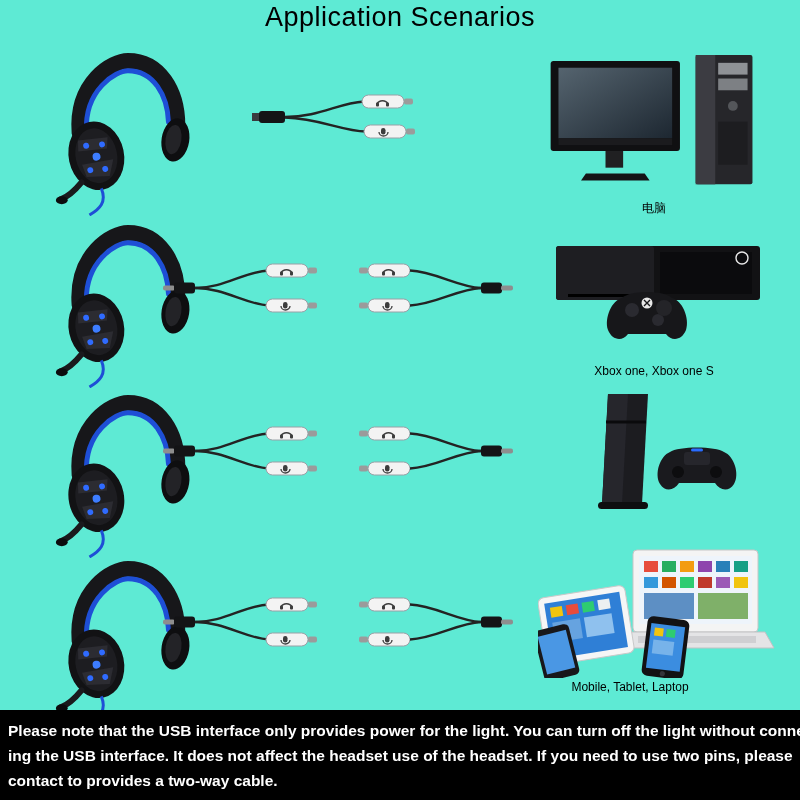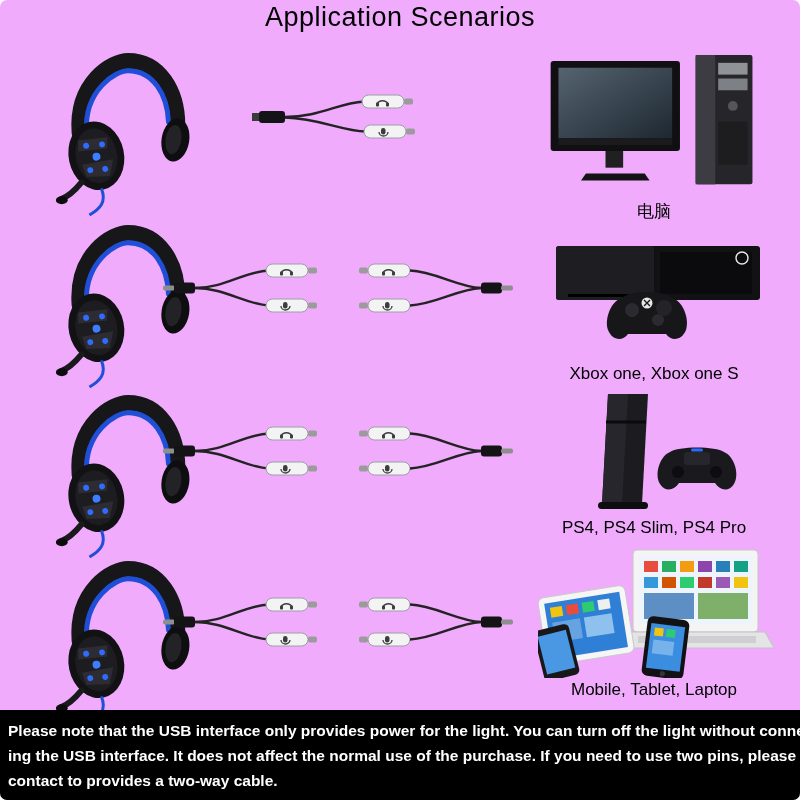--- a/index.html
+++ b/index.html
@@ -1,28 +1,28 @@
 <!DOCTYPE html>
 <html><head>
 <meta charset="utf-8">
 <style>
   html,body { margin:0; padding:0; background:#ffffff; }
   #page {
     position:relative; width:800px; height:800px; margin:0 auto;
-    background:#f0abfc; overflow:hidden;
-    font-family:"Liberation Sans", sans-serif; color:#000;border-radius:7px;
+    background:#5eead4; overflow:hidden;
+    font-family:"Liberation Sans", sans-serif; color:#000;
   }
   .abs { position:absolute; }
   .title {
     position:absolute; top:2px; left:0; width:800px;
     text-align:center; font-size:27px; font-weight:400; color:#000;
     letter-spacing:0.5px;
   }
   .device-label {
-    position:absolute; text-align:center; font-size:17px; color:#000;
+    position:absolute; text-align:center; font-size:12px; color:#000;
     font-weight:400; white-space:nowrap;
   }
   .footer {
     position:absolute; left:0; top:710px; width:800px; height:90px;
     background:#000; box-sizing:border-box; padding:8px 10px 0 8px;
   }
   .footer .line {
     color:#fff; font-size:15.5px; line-height:25px; font-weight:600;
     white-space:nowrap;
   }
@@ -186,21 +186,20 @@
       <rect x="42" y="110" width="50" height="7" rx="3.5" fill="#0e0e10"></rect>
       <g transform="translate(98,52)">
         <path d="M 16 8 C 24 2 62 2 70 8 C 80 12 86 30 80 40 C 75 48 66 47 61 39 L 25 39 C 20 47 11 48 6 40 C 0 30 6 12 16 8 Z" fill="#1a1a1e"></path>
         <rect x="30" y="8" width="26" height="13" rx="3" fill="#26262c"></rect>
         <rect x="37" y="4.5" width="12" height="3" rx="1.5" fill="#2a6cff"></rect>
         <circle cx="24" cy="28" r="6" fill="#0d0d0f"></circle>
         <circle cx="62" cy="28" r="6" fill="#0d0d0f"></circle>
       </g>
     </svg>
   </div>
-  <div class="device-label" style="left:540px; top:518px; width:228px;">PS4, PS4 Slim, PS4 Pro</div>
 
   <div class="abs" style="left:55px; top:556px; width:140px; height:168px;">
     <svg width="140" height="168" viewBox="0 0 140 170">
         <use href="#sym-headset"></use>
       </svg>
   </div>
   <div class="abs" style="left:162px; top:596px; width:352px; height:52px;">
     <svg width="352" height="52" viewBox="0 0 350 52">
         <use href="#sym-dualsplit"></use>
       </svg>
@@ -244,21 +243,21 @@
         <rect x="126" y="81" width="9" height="8" fill="#2ecc71"></rect>
         <rect x="114" y="93" width="21" height="14" fill="#77b3ea"></rect>
         <circle cx="127" cy="126" r="2.6" fill="#34343a"></circle>
       </g>
       <g transform="rotate(-14 22 110)">
         <rect x="2" y="78" width="36" height="52" rx="5" fill="#18181b"></rect>
         <rect x="5.5" y="84" width="29" height="39" fill="#4a97e4"></rect>
       </g>
     </svg>
   </div>
-  <div class="device-label" style="left:540px; top:680px; width:228px;">Mobile, Tablet, Laptop</div>
+  <div class="device-label" style="left:516px; top:680px; width:228px;">Mobile, Tablet, Laptop</div>
 
   <div class="footer">
     <div class="line">Please note that the USB interface only provides power for the light. You can turn off the light without connect-</div>
-    <div class="line">ing the USB interface. It does not affect the normal use of the purchase. If you need to use two pins, please</div>
+    <div class="line">ing the USB interface. It does not affect the headset use of the headset. If you need to use two pins, please</div>
     <div class="line">contact to provides a two-way cable.</div>
   </div>
 
 </div>
 
 </body></html>

